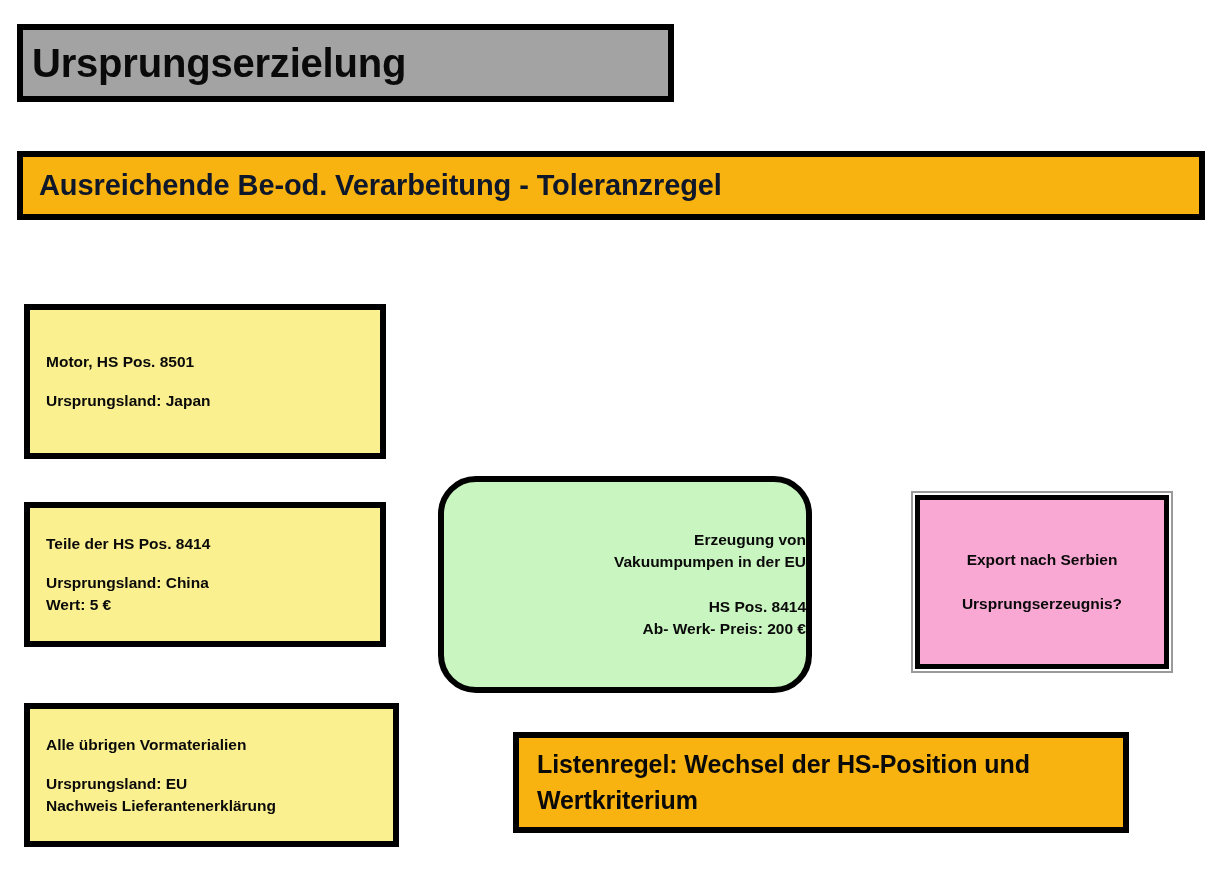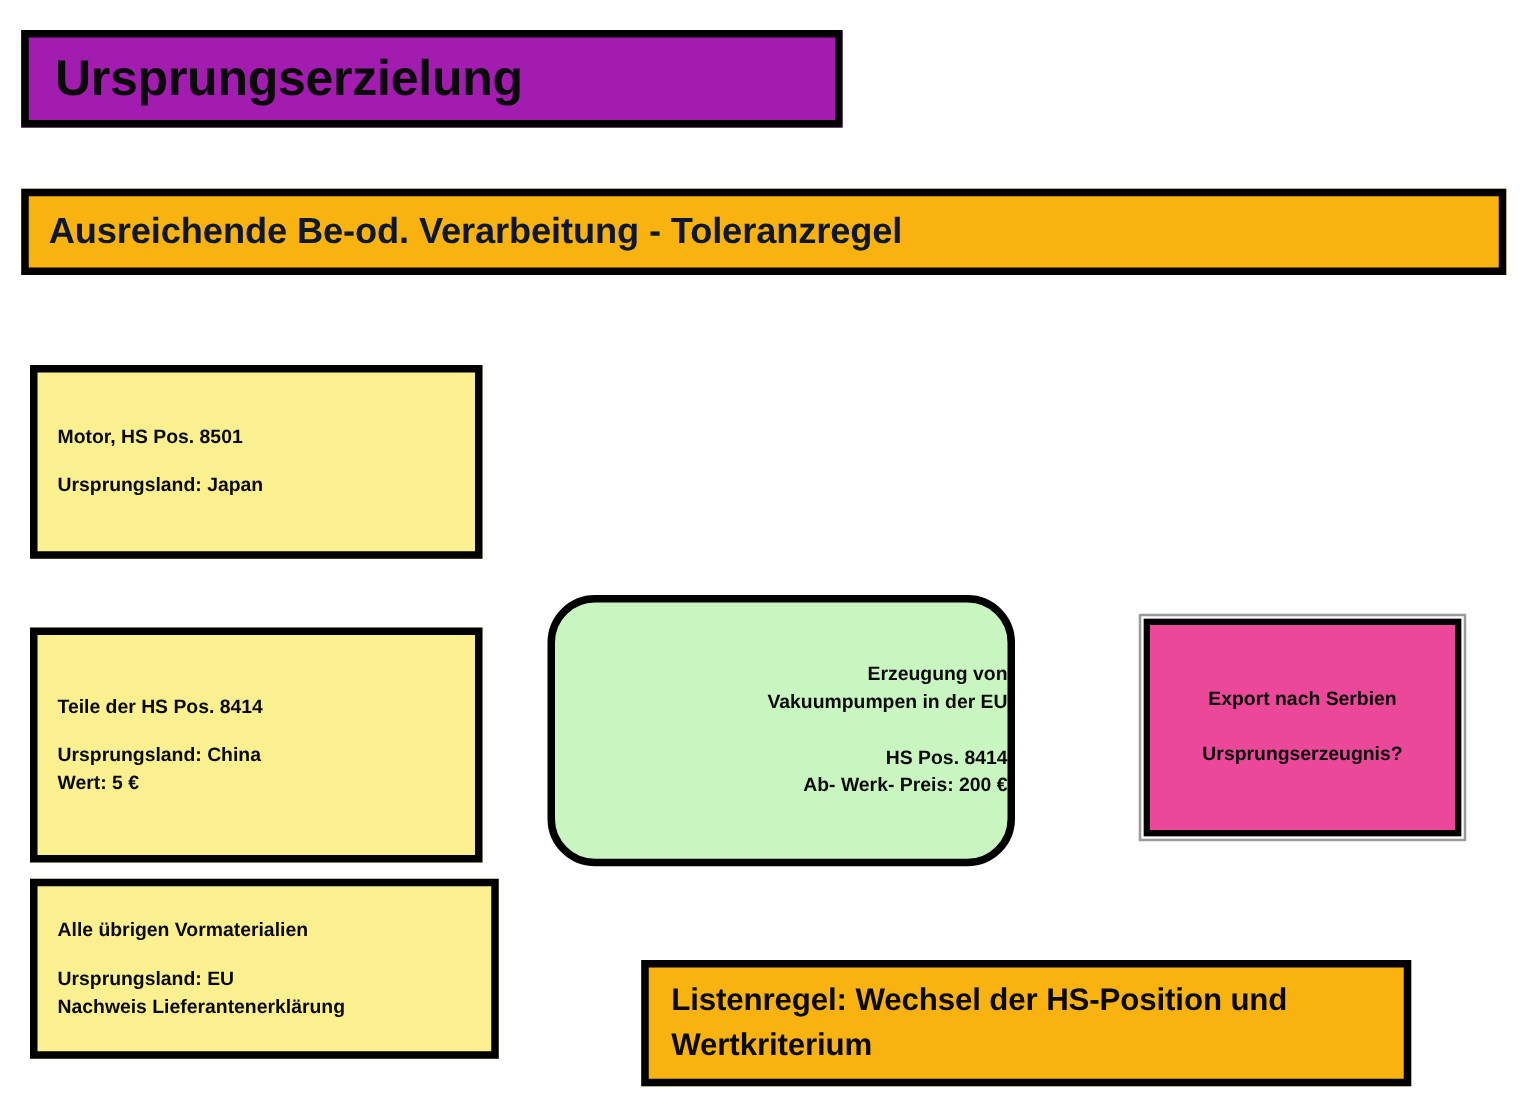--- a/index.html
+++ b/index.html
@@ -31,23 +31,23 @@
     flex-direction: column;
     justify-content: center;
   }
 
   
   .title-banner {
     left: 17px;
     top: 24px;
     width: 657px;
     height: 78px;
-    background: #a21caf;
-    border-width: 6px;
-    padding-left: 21px;
+    background: #a3a3a3;
+    border-width: 6px;
+    padding-left: 9px;
   }
   .title-banner .txt {
     font-size: 40px;
     font-weight: bold;
     line-height: 1.05;
     letter-spacing: -0.2px;
     color: #0a0a0a;
   }
 
   
@@ -76,22 +76,22 @@
     justify-content: center;
   }
   .material-box .line {
     font-size: 15.5px;
     font-weight: bold;
     line-height: 1.42;
     color: #0a0a0a;
   }
   .material-box .spacer { height: 17px; }
 
-  #material-1 { left: 24px; top: 292px; width: 362px; height: 155px; }
-  #material-2 { left: 24px; top: 502px; width: 362px; height: 188px; }
+  #material-1 { left: 24px; top: 304px; width: 362px; height: 155px; }
+  #material-2 { left: 24px; top: 502px; width: 362px; height: 145px; }
   #material-3 { left: 24px; top: 703px; width: 375px; height: 144px; }
 
   
   .production-box {
     left: 438px;
     top: 476px;
     width: 374px;
     height: 217px;
     background: #c9f5c0;
     border: 6px solid #000000;
@@ -122,39 +122,39 @@
     box-sizing: border-box;
     border: 2px solid #9a9a9a;
     background: #ffffff;
     padding: 2px;
   }
   .export-inner {
     box-sizing: border-box;
     width: 100%;
     height: 100%;
     border: 5px solid #000000;
-    background: #ec4899;
+    background: #f9a8d4;
     display: flex;
     flex-direction: column;
     align-items: center;
     justify-content: center;
     text-align: center;
   }
   .export-inner .line {
     font-size: 15.5px;
     font-weight: bold;
     line-height: 1.4;
     color: #0a0a0a;
   }
   .export-inner .spacer { height: 22px; }
 
   
   .rule-banner {
     left: 513px;
-    top: 768px;
+    top: 732px;
     width: 616px;
     height: 101px;
     background: #f8b310;
     border-width: 6px;
     padding-left: 18px;
     justify-content: center;
   }
   .rule-banner .line {
     font-size: 25px;
     font-weight: bold;

